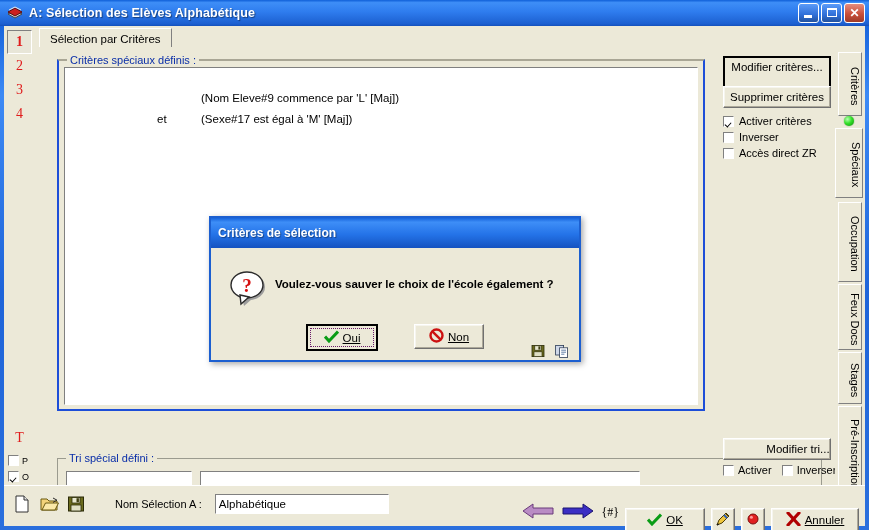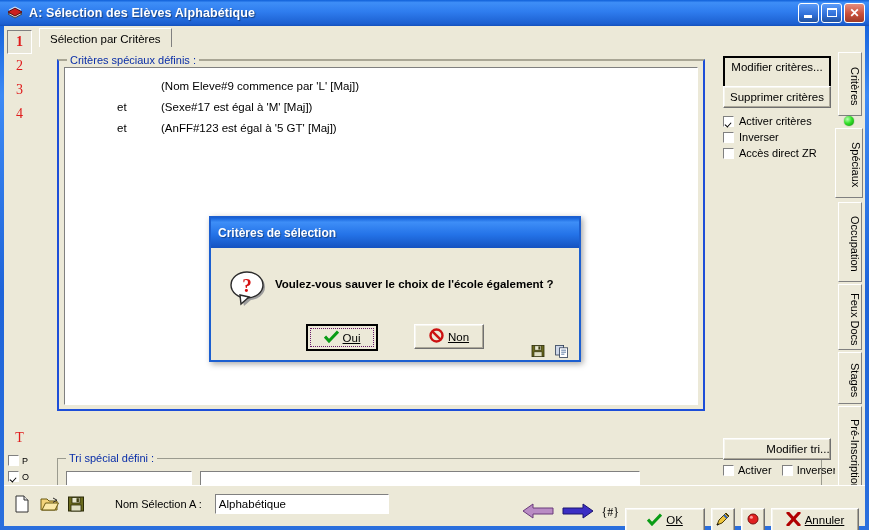--- a/index.html
+++ b/index.html
@@ -306,29 +306,26 @@
 
     <div id="tabstrip">
       <div id="tab-active">Sélection par Critères</div>
     </div>
 
     <div id="page">
 
       <div class="group" id="crit-group">
         <span class="group-label">Critères spéciaux définis :</span>
         <div id="crit-list">
-          <div style="padding-top:8px;">
+          <div style="padding-top:20px;margin-left:40px;">
             <div class="crit-row">
               <span class="crit-op"></span><span class="crit-expr">(Nom Eleve#9 commence par 'L' [Maj])</span>
             </div>
             <div class="crit-row">
               <span class="crit-op">et</span><span class="crit-expr">(Sexe#17 est égal à 'M' [Maj])</span>
-            </div>
-            <div class="crit-row">
-              <span class="crit-op">et</span><span class="crit-expr">(AnFF#123 est égal à '5 GT' [Maj])</span>
             </div>
           </div>
         </div>
       </div>
 
       <div class="group" id="tri-group">
         <span class="group-label">Tri spécial défini :</span>
         <div class="tri-input" id="tri-input-1"></div>
         <div class="tri-input" id="tri-input-2"></div>
       </div>

